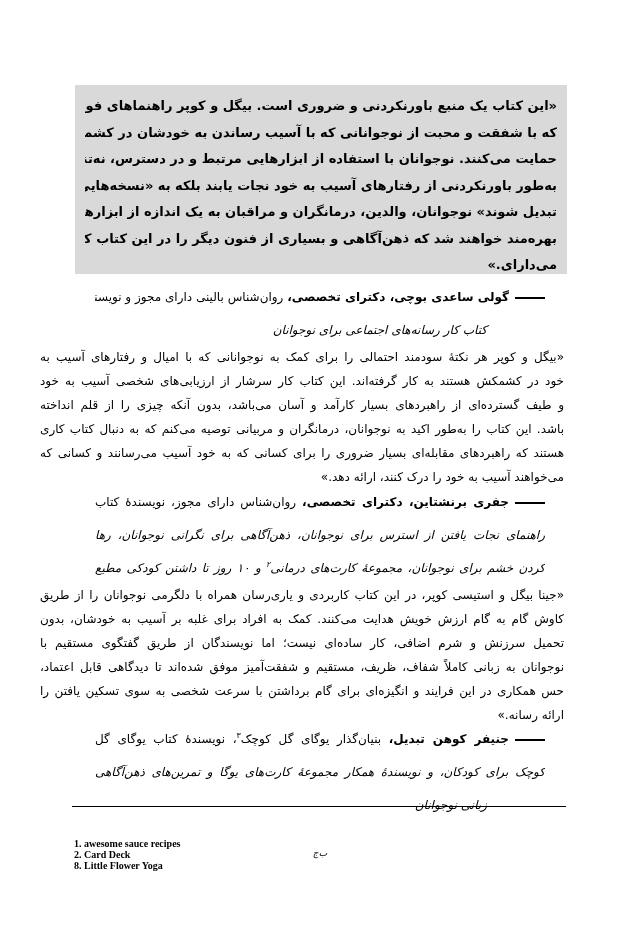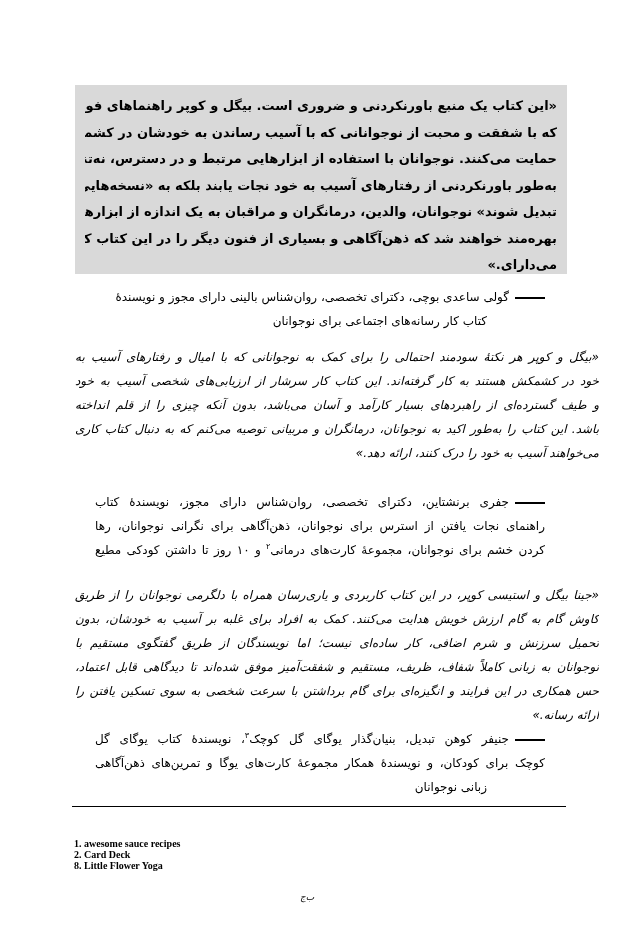--- a/index.html
+++ b/index.html
@@ -56,38 +56,39 @@
   .attribution {
     position: absolute;
     box-sizing: border-box;
   }
   .attribution .line {
     font-size: 12px;
     line-height: 24px;
     height: 24px;
   }
   .attribution .line.italic {
+    font-style: italic;
+    margin-top: 9px;
   }
   .attribution .name {
-    font-weight: normal;
+    font-weight: bold;
   }
   .dash {
     display: inline-block;
     width: 30px;
     height: 2px;
     background: #000;
     vertical-align: middle;
     margin-left: 6px;
   }
   .body-para {
     position: absolute;
-    left: 75px;
+    left: 40px;
     width: 524px;
     box-sizing: border-box;
-    font-style: italic;
   }
   .body-para .line {
     font-size: 12px;
     line-height: 24px;
     height: 24px;
   }
   sup {
     font-size: 8px;
     line-height: 0;
     vertical-align: super;
@@ -111,23 +112,23 @@
     font-weight: bold;
   }
   .footnotes div {
     white-space: nowrap;
   }
   .page-number {
     position: absolute;
     left: 300px;
     top: 848px;
     width: 40px;
+    text-align: center;
     font-size: 9px;
     font-style: italic;
-    margin-top: 44px;
   }
 </style>
 </head>
 <body>
 
 <div class="page">
 
   <div class="praise-box rtl">
     <span class="line">«این کتاب یک منبع باورنکردنی و ضروری است. بیگل و کوپر راهنماهای فوق‌العاده‌ای هستند</span>
     <span class="line">که با شفقت و محبت از نوجوانانی که با آسیب رساندن به خودشان در کشمکش می‌باشند</span>
@@ -141,20 +142,21 @@
   <div class="attribution rtl" style="left:95px; top:285px; width:450px;">
     <span class="line last"><span class="dash"></span><span class="name">گولی ساعدی بوچی، دکترای تخصصی،</span><span> روان‌شناس بالینی دارای مجوز و نویسندهٔ</span></span>
     <span class="line last italic" style="padding-right:58px;">کتاب کار رسانه‌های اجتماعی برای نوجوانان</span>
   </div>
 
   <div class="body-para rtl" style="top:345px;">
     <span class="line">«بیگل و کوپر هر نکتهٔ سودمند احتمالی را برای کمک به نوجوانانی که با امیال و رفتارهای آسیب به</span>
     <span class="line">خود در کشمکش هستند به کار گرفته‌اند. این کتاب کار سرشار از ارزیابی‌های شخصی آسیب به خود</span>
     <span class="line">و طیف گسترده‌ای از راهبردهای بسیار کارآمد و آسان می‌باشد، بدون آنکه چیزی را از قلم انداخته</span>
     <span class="line">باشد. این کتاب را به‌طور اکید به نوجوانان، درمانگران و مربیانی توصیه می‌کنم که به دنبال کتاب کاری</span>
+    <span class="line">هستند که راهبردهای مقابله‌ای بسیار ضروری را برای کسانی که به خود آسیب می‌رسانند و کسانی که</span>
     <span class="line last">می‌خواهند آسیب به خود را درک کنند، ارائه دهد.»</span>
   </div>
 
   <div class="attribution rtl" style="left:95px; top:490px; width:450px;">
     <span class="line"><span class="dash"></span><span class="name">جفری برنشتاین، دکترای تخصصی،</span><span> روان‌شناس دارای مجوز، نویسندهٔ کتاب</span></span>
     <span class="line italic">راهنمای نجات یافتن از استرس برای نوجوانان، ذهن‌آگاهی برای نگرانی نوجوانان، رها</span>
     <span class="line italic"><span>کردن خشم برای نوجوانان، مجموعهٔ کارت‌های درمانی</span><sup>۲</sup><span> و ۱۰ روز تا داشتن کودکی مطیع</span></span>
   </div>
 
   <div class="body-para rtl" style="top:583px;">

